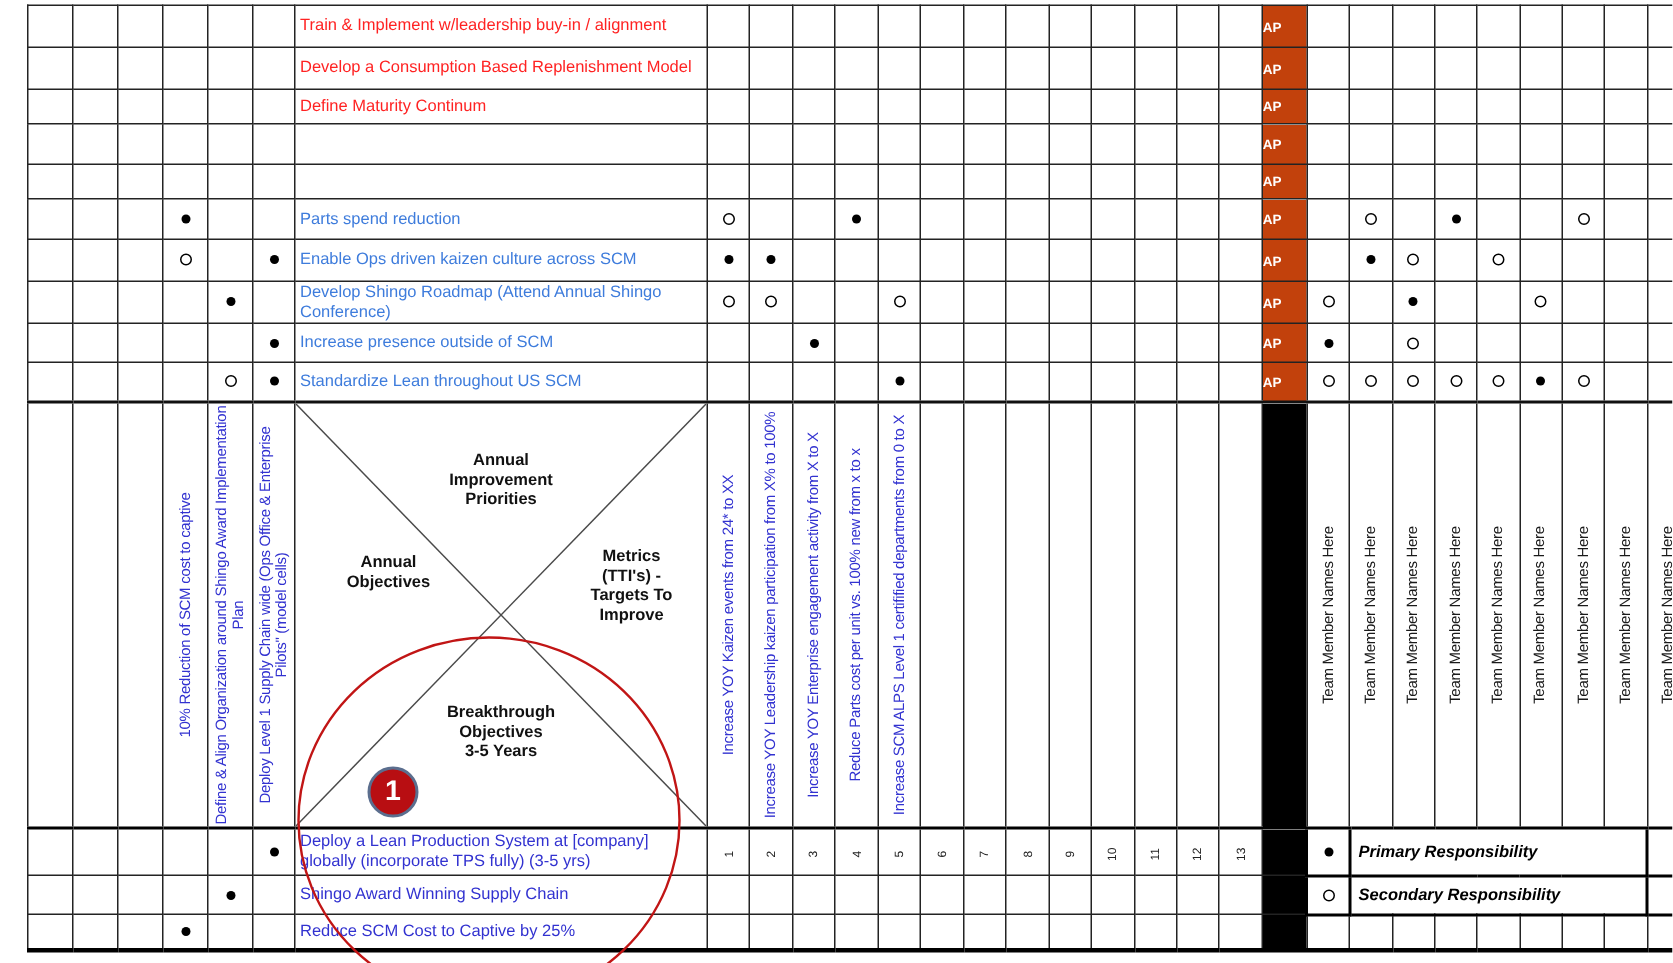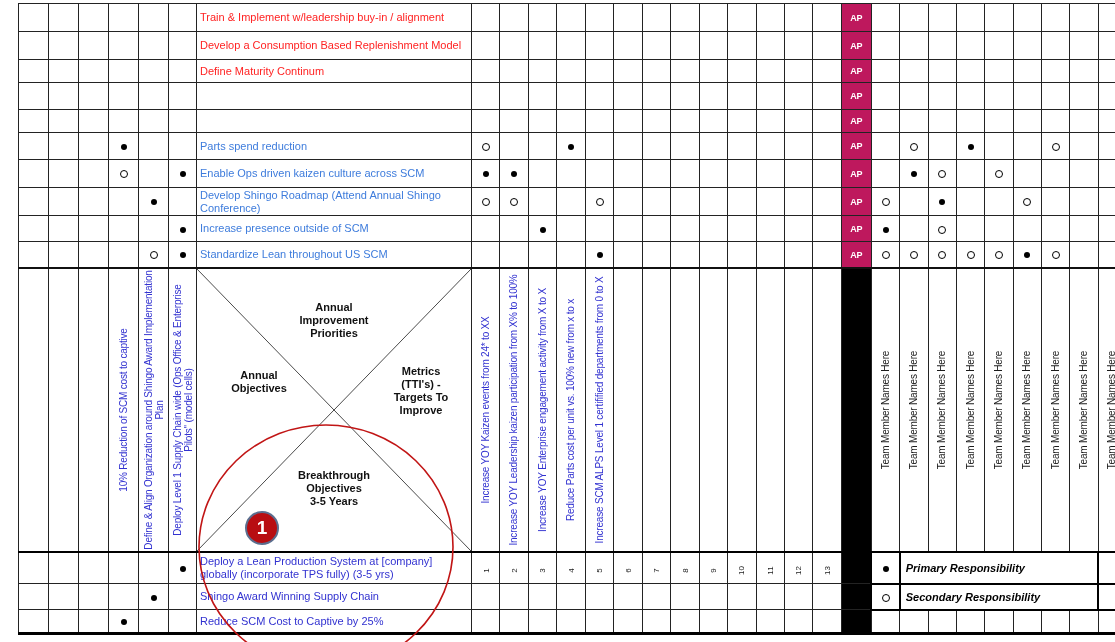--- a/index.html
+++ b/index.html
@@ -7,21 +7,21 @@
           font-family:"Liberation Sans",sans-serif;color:#000;}
   table{position:absolute;left:18px;top:3px;border-collapse:collapse;table-layout:fixed;width:1108px;}
   td{border:1px solid #232323;padding:0;overflow:hidden;vertical-align:middle;}
   .c{text-align:center;vertical-align:middle;}
   .o{font-size:11px;line-height:1.15;padding:1px 3px;text-align:left;}
   .red{color:#ff2222;}
   .blu{color:#3e7cdc;}
   .vio{color:#3232d0;}
   .df{display:inline-block;width:6px;height:6px;border-radius:50%;background:#000;vertical-align:middle;}
   .do{display:inline-block;width:8px;height:8px;border-radius:50%;border:1.6px solid #000;box-sizing:border-box;vertical-align:middle;background:#fff;}
-  .ap{background:#be185d;color:#fff;font-weight:bold;font-size:9px;text-align:center;}
+  .ap{background:#c2410c;color:#fff;font-weight:bold;font-size:9px;text-align:left;}
   .apb{background:#000;}
   .vc{position:relative;}
   .vt{position:absolute;left:50%;top:50%;width:280px;transform:translate(-50%,-50%) rotate(-90deg);
       text-align:center;font-size:10px;line-height:1.12;letter-spacing:-0.2px;}
   .vt.dark{color:#1a1a1a;}
   .xcell{position:relative;}
   .xlines{position:absolute;left:0;top:0;width:100%;height:100%;}
   .xlines line{stroke:#4a4a4a;stroke-width:1;}
   .xlab{position:absolute;font-weight:bold;font-size:11px;line-height:1.2;color:#111;
         white-space:pre-line;text-align:center;}

